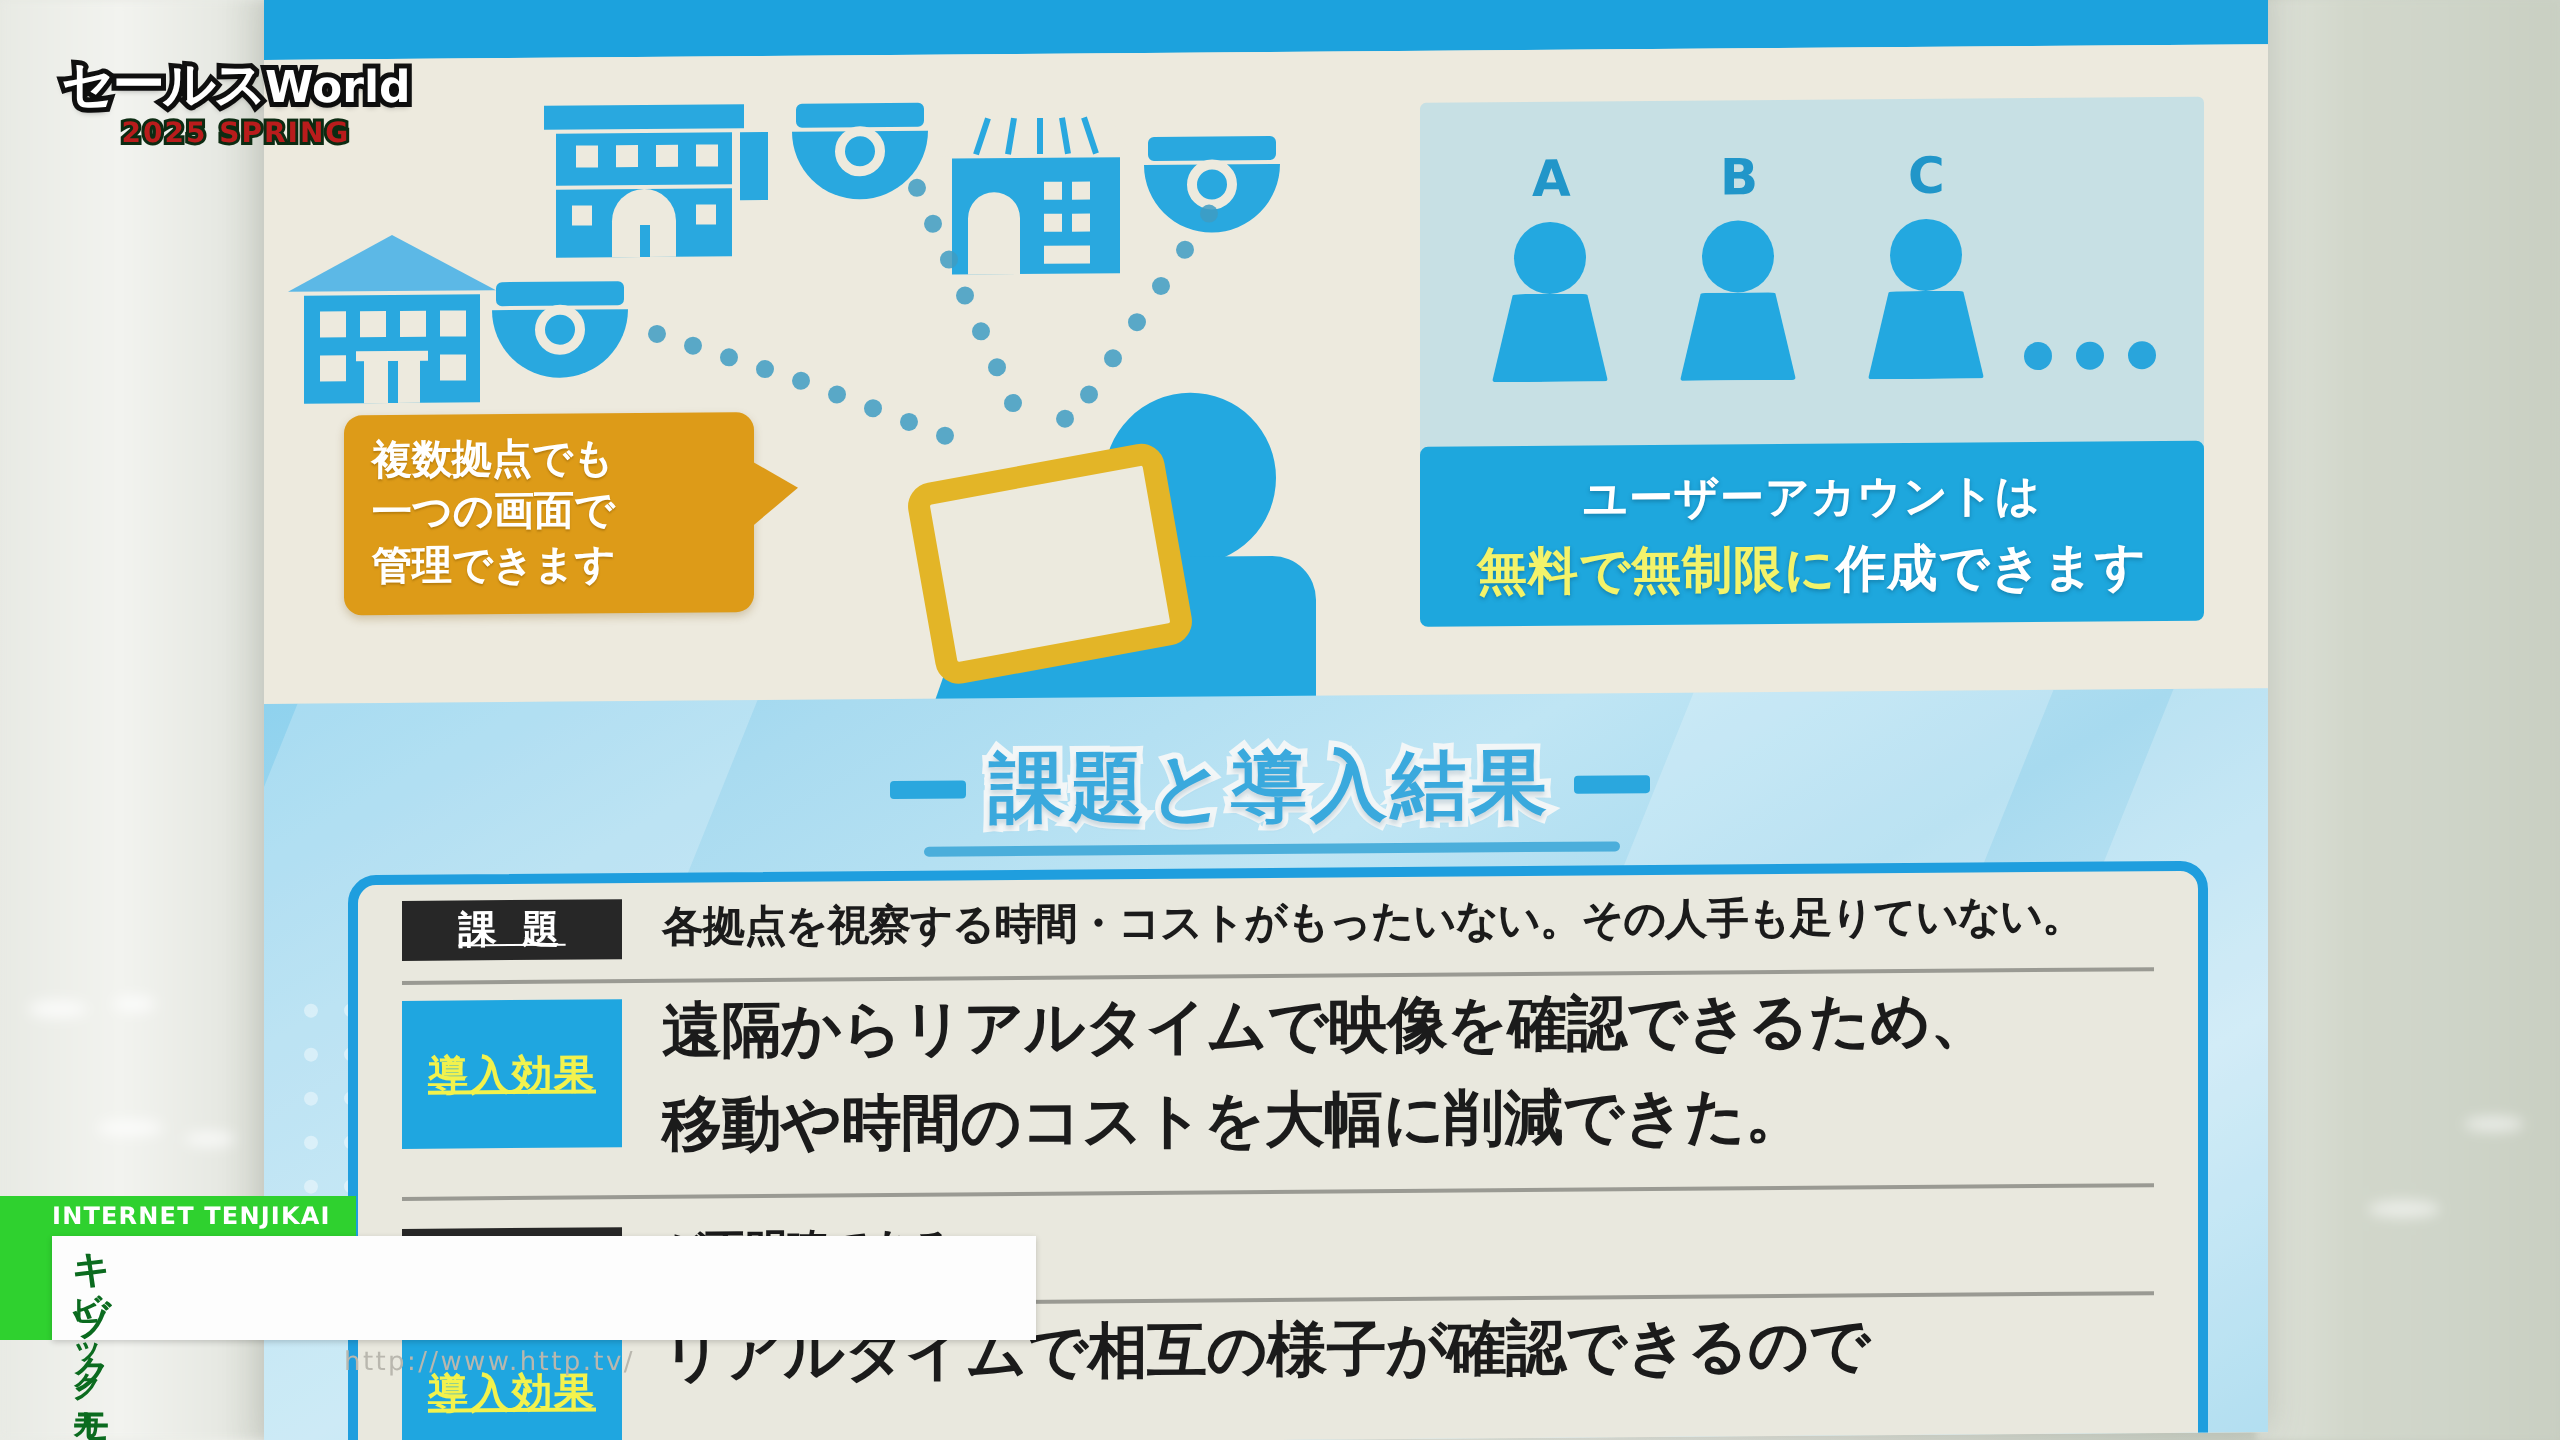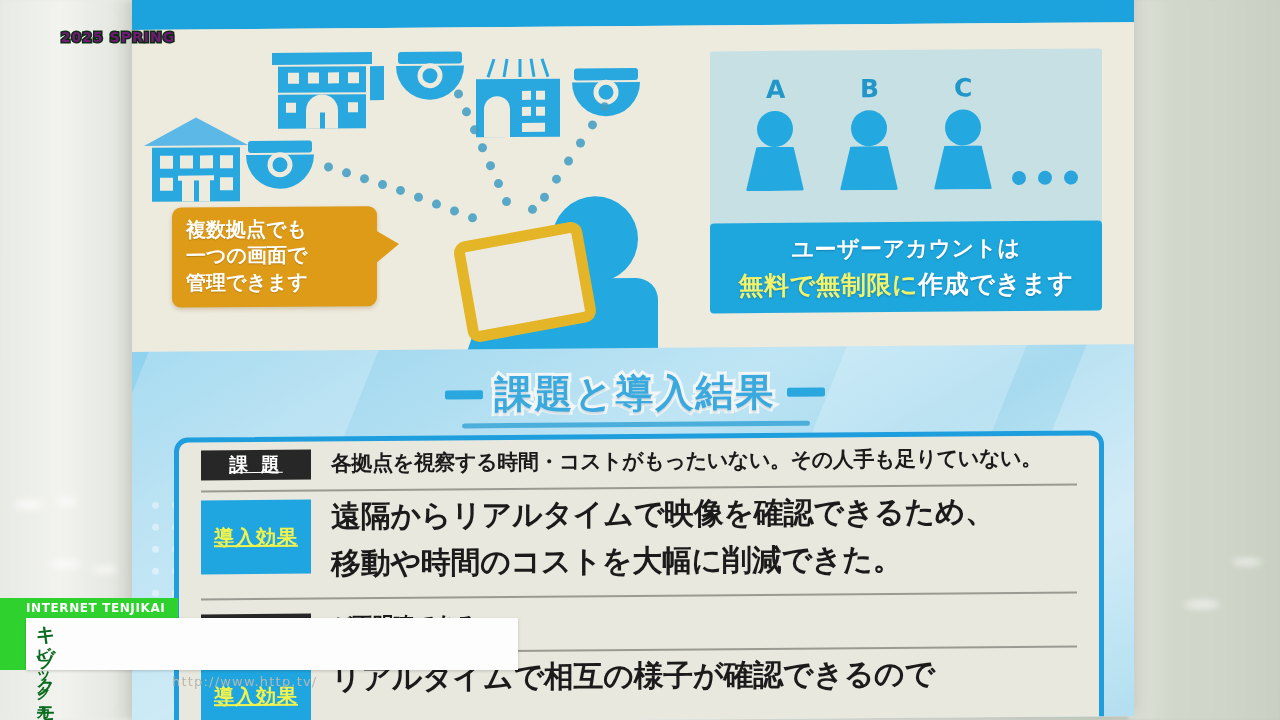--- a/index.html
+++ b/index.html
@@ -153,21 +153,21 @@
   
   .logo{position:absolute;left:18px;top:26px;width:200px;text-align:center;line-height:1;}
   .logo .l1,.logo .l2{
     color:#fff;font-weight:700;font-size:25px;letter-spacing:-1px;
     -webkit-text-stroke:5px #111;paint-order:stroke fill;
     text-shadow:0 2px 3px rgba(0,0,0,.45);
   }
   .logo .l2{font-size:26px;margin-top:4px;}
   .logo .l2 .en{font-size:22px;letter-spacing:0;}
   .logo .sub{
-    margin-top:4px;color:#701a75;font-weight:700;font-size:14px;letter-spacing:1px;
+    margin-top:4px;color:#b91c1c;font-weight:700;font-size:14px;letter-spacing:1px;
     -webkit-text-stroke:3px #0c2b12;paint-order:stroke fill;
   }
 
   .lower-third{position:absolute;left:0;top:598px;}
   .lt-tab{
     position:absolute;left:0;top:0;width:178px;height:20px;background:#2fd12f;
     color:#fff;font-size:12px;font-weight:700;letter-spacing:.6px;
     display:flex;align-items:center;padding-left:26px;box-sizing:border-box;
     font-variant:small-caps;
   }
@@ -399,20 +399,21 @@
           <div class="body">リアルタイムで相互の様子が確認できるので</div>
         </div>
 
       </div>
     </div>
 
    </div>
   </div>
 
   <div class="logo">
+    <div class="l2"><span>セールス</span><span class="en">World</span></div>
     <div class="sub">2025 SPRING</div>
   </div>
 
   <div class="lower-third">
     <div class="lt-tab">INTERNET TENJIKAI</div>
     <div class="lt-greenbar"></div>
     <div class="lt-white"></div>
     <div class="lt-name">キヅクモ</div>
     <div class="lt-company">ビックカメラグループ 株式会社ラネット</div>
     <div class="lt-url">http://www.http.tv/</div>

